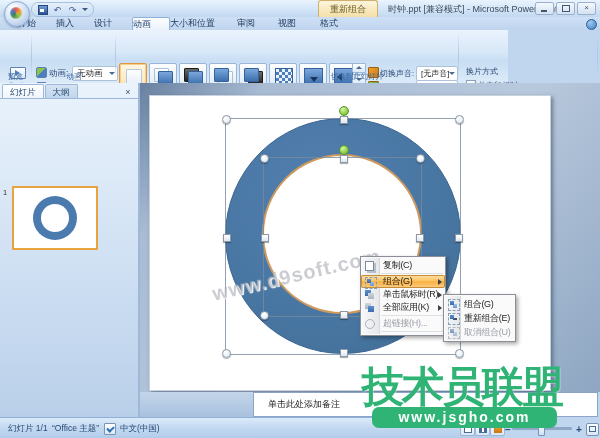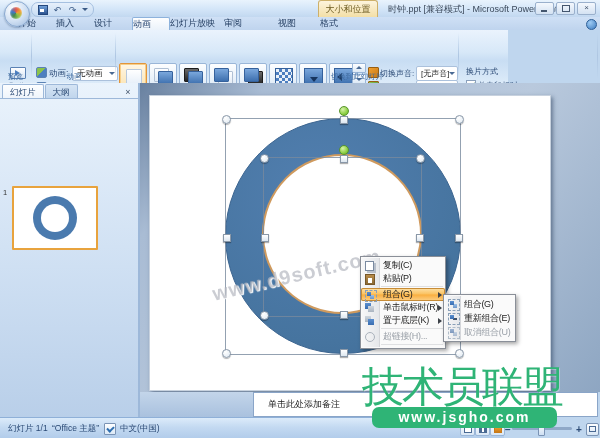--- a/index.html
+++ b/index.html
@@ -196,21 +196,21 @@
   .vbtn.vshow i{border-color:#c97a18;background:linear-gradient(#f0a030,#c97a18)}
   .zminus,.zplus{position:absolute;top:6px;font-size:10px;color:#2b4a75;font-weight:bold}
   .ztrack{position:absolute;left:512px;top:26px;width:60px;height:3px;background:#8fa8c8;
     border-radius:2px;top:9px}
   .zthumb{position:absolute;left:538px;top:5px;width:5px;height:11px;background:linear-gradient(#fdfeff,#cfe0f3);
     border:1px solid #7a93b4;border-radius:1px}
   .zfit{position:absolute;left:586px;top:5px;width:11px;height:11px;border:1px solid #7a93b4;
     background:linear-gradient(#fdfeff,#d8e6f5);border-radius:2px}
   .zfit:after{content:"";position:absolute;left:2px;top:2px;width:5px;height:4px;border:1px solid #4a6a94}
   
-  #wm-brand{position:absolute;left:362px;top:366px;z-index:50;font-size:42px;font-weight:normal;
+  #wm-brand{position:absolute;left:362px;top:366px;z-index:50;font-size:42px;font-weight:bold;
     color:#2fb476;letter-spacing:-2px;line-height:1;white-space:nowrap;
     text-shadow:1px 1px 0 rgba(255,255,255,.3)}
   #wm-url{position:absolute;left:372px;top:407px;width:185px;height:21px;background:#2fb476;
     border-radius:7px;z-index:50;color:#fff;font-weight:bold;font-size:14px;line-height:21px;
     text-align:center;letter-spacing:2px}
 </style>
 </head>
 <body>
 
 <div>
@@ -218,40 +218,40 @@
   <div id="titlebar">
     <div class="office-btn">
       <div class="office-logo"></div>
     </div>
     <div class="qat">
       <span class="qi"><span class="ic-save" style="display:inline-block"></span></span>
       <span class="qi">↶</span>
       <span class="qi">↷</span>
       <span class="qcaret"></span>
     </div>
-    <div class="ctx-header">大小和位置</div>
+    <div class="ctx-header">重新组合</div>
     <div class="title-text">时钟.ppt [兼容模式] - Microsoft PowerPoint</div>
     <div class="winbtns">
       <div class="wbtn">
           <span class="wmin"></span>
         </div>
       <div class="wbtn">
           <span class="wrest"></span>
         </div>
       <div class="wbtn">×</div>
     </div>
   </div>
 
   <div id="tabrow">
     <div class="tab" style="left:18px;width:36px">开始</div>
     <div class="tab" style="left:56px;width:36px">插入</div>
     <div class="tab" style="left:94px;width:36px">设计</div>
     <div class="tab active" style="left:132px;width:36px">动画</div>
-    <div class="tab" style="left:170px;width:68px">幻灯片放映</div>
-    <div class="tab" style="left:224px;width:36px">审阅</div>
+    <div class="tab" style="left:170px;width:68px">大小和位置</div>
+    <div class="tab" style="left:237px;width:36px">审阅</div>
     <div class="tab" style="left:278px;width:36px">视图</div>
     <div class="tab" style="left:320px;width:54px">格式</div>
     <div class="help-dot"></div>
   </div>
 
   <div id="ribbon">
 
     <div class="rbtn" style="left:3px;top:33px;width:27px;height:34px">
       <span class="prev-ic"></span>
       <span class="rlabel" style="position:absolute;left:0;right:0;top:17px">预览</span>
@@ -379,25 +379,24 @@
       <span class="hs" style="left:50%;margin-left:-3px;bottom:-3px"></span>
       <span class="hs" style="left:-3px;top:50%;margin-top:-3px"></span>
       <span class="hs" style="right:-3px;top:50%;margin-top:-3px"></span>
     </div>
 
     <div class="wm-diag">www.d9soft.com</div>
   </div>
 
   <div class="menu" id="cmenu">
     <div class="mi"><span class="mic i-copy"></span><span>复制(C)</span></div>
-    <div class="mi"><span class="mic i-paste"></span><span>粘贴(P)</span></div>
     <div class="msep"></div>
     <div class="mi hl"><span class="mic i-group"></span><span>组合(G)</span><span class="arr"></span></div>
     <div class="mi"><span class="mic i-front"></span><span>单击鼠标时(R)</span><span class="arr"></span></div>
-    <div class="mi"><span class="mic i-back"></span><span>置于底层(K)</span><span class="arr"></span></div>
+    <div class="mi"><span class="mic i-back"></span><span>全部应用(K)</span><span class="arr"></span></div>
     <div class="msep"></div>
     <div class="mi dis"><span class="mic i-link"></span><span>超链接(H)...</span></div>
     <div class="msep"></div>
   </div>
 
   <div class="menu" id="smenu">
     <div class="mi"><span class="mic i-group"></span><span>组合(G)</span></div>
     <div class="mi"><span class="mic i-regroup"></span><span>重新组合(E)</span></div>
     <div class="mi dis"><span class="mic i-ungroup"></span><span>取消组合(U)</span></div>
   </div>

